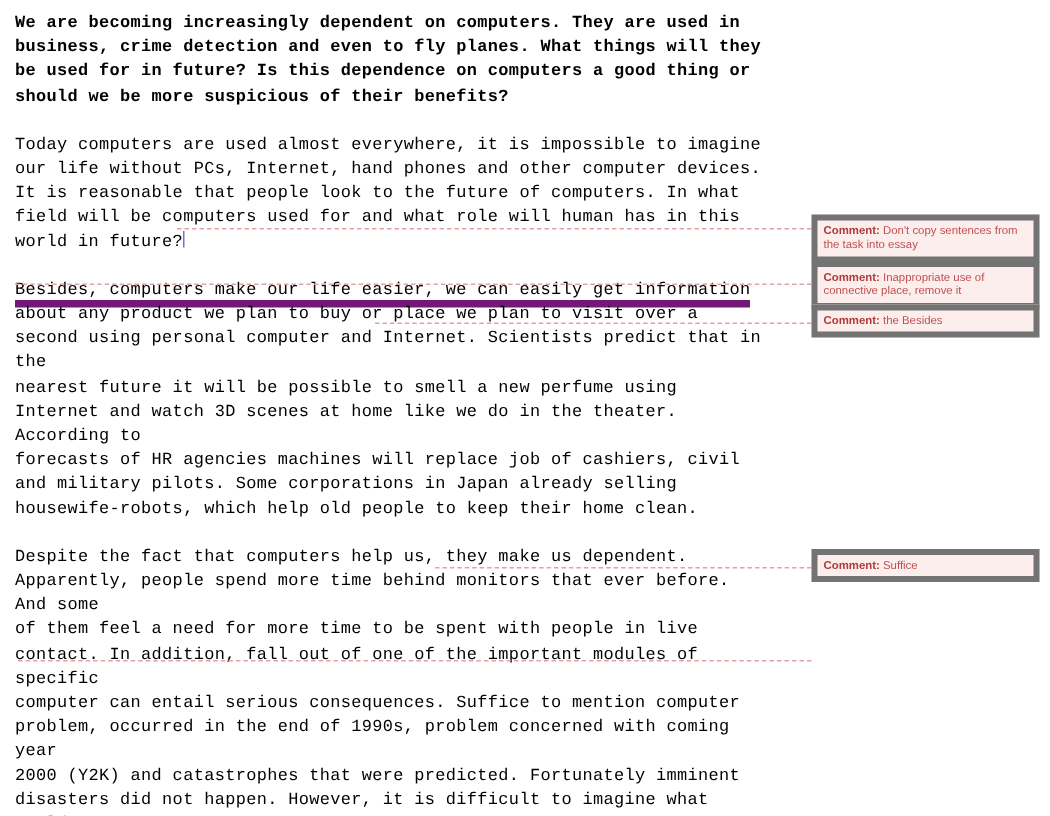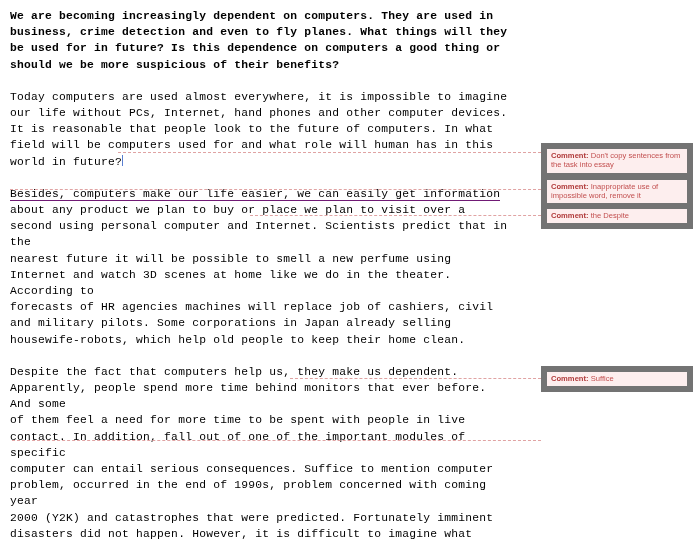--- a/index.html
+++ b/index.html
@@ -32,35 +32,35 @@
     letter-spacing: 0.02em;
     color: #000000;
     margin: 0 0 16px 0;
     white-space: pre-wrap;
   }
   .para.bold {
     font-weight: bold;
   }
   
   .mark-u {
-    border-bottom: 1px solid #701a75;
+    border-bottom: 5px solid #701a75;
   }
   .caret {
     display: inline-block;
     width: 1px;
     height: 11px;
     background: #5a7fd0;
     vertical-align: -1px;
   }
   
   .balloon {
     position: absolute;
     box-sizing: border-box;
     width: 152px;
-    border: 6px solid #737373;
+    border: 4px solid #737373;
     background: #fdeeee;
     padding: 2px 3px 3px 4px;
     font-family: "Liberation Sans", sans-serif;
     font-size: 7.6px;
     line-height: 9.4px;
     color: #c14b4b;
   }
   .balloon .lbl {
     font-weight: bold;
     color: #b03a3a;
@@ -120,26 +120,26 @@
   <div class="leader" style="left:290px; top:378px; width:251px;"></div>
   <div class="leader" style="left:12px; top:440px; width:529px;"></div>
 
   <div class="balloon" style="left:541px; top:143px;">
     <span class="lbl">Comment:</span>
     <span class="txt">Don't copy sentences  from the task into essay</span>
   </div>
 
   <div class="balloon" style="left:541px; top:174px;">
     <span class="lbl">Comment:</span>
-    <span class="txt">Inappropriate use of impossible word, remove it</span>
+    <span class="txt">Inappropriate use of connective place, remove it</span>
   </div>
 
   <div class="balloon" style="left:541px; top:203px;">
     <span class="lbl">Comment:</span>
-    <span class="txt">the Despite</span>
+    <span class="txt">the Besides</span>
   </div>
 
   <div class="balloon" style="left:541px; top:366px;">
     <span class="lbl">Comment:</span>
     <span class="txt">Suffice</span>
   </div>
 
 
 </div>
 

